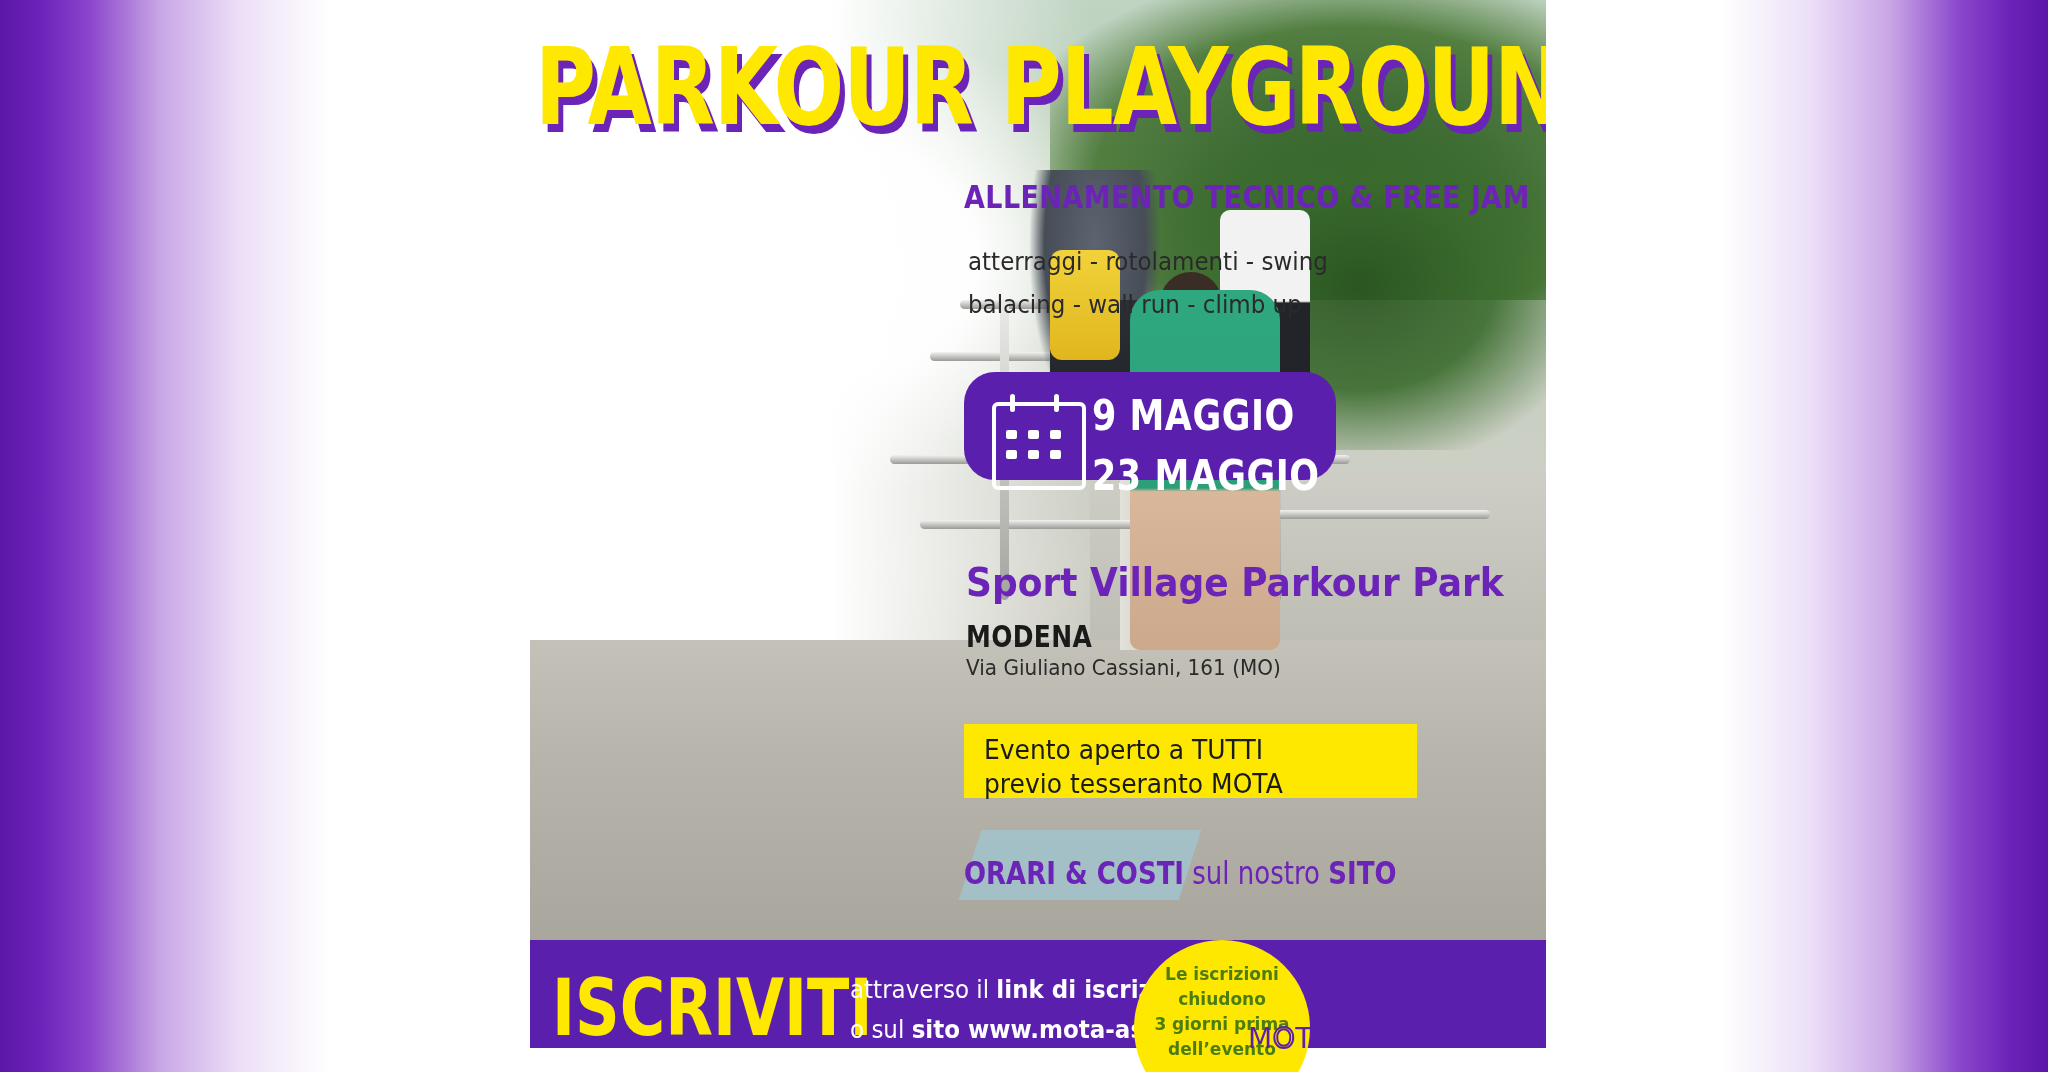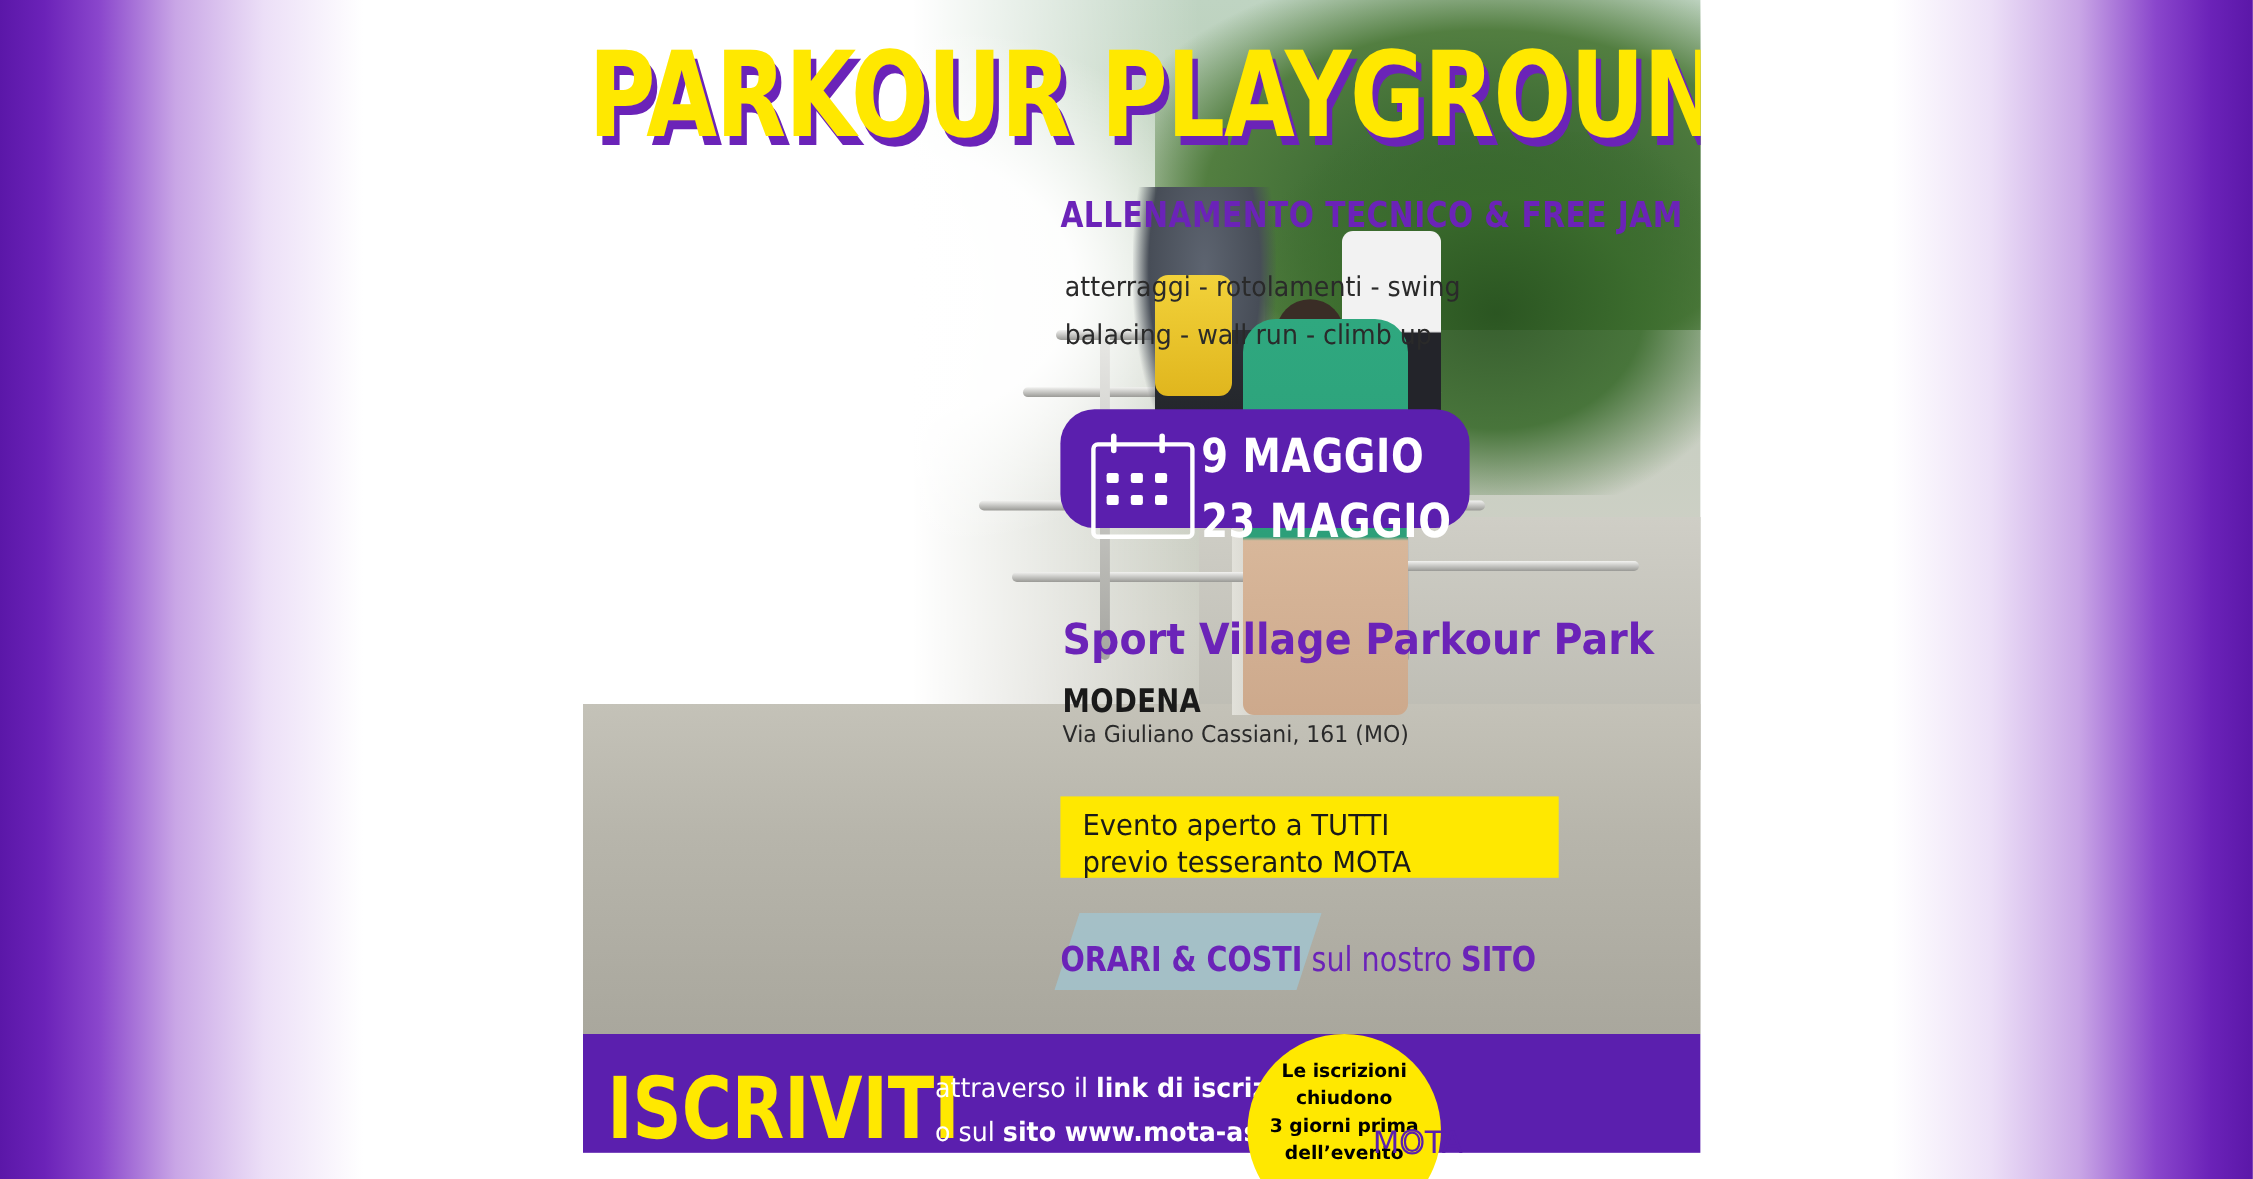--- a/index.html
+++ b/index.html
@@ -190,21 +190,21 @@
     transform:scaleY(1.05);transform-origin:left top;
   }
   .cta .lines b{font-weight:900;}
   .circle{
     position:absolute;left:604px;top:940px;width:176px;height:176px;border-radius:50%;
     background:#ffe800;
   }
   .circle .t{
     position:absolute;left:0;top:22px;width:176px;text-align:center;
     font-family:"DejaVu Sans", sans-serif;font-weight:900;font-size:17px;
-    line-height:25px;color:#000000;
+    line-height:25px;color:#4d7c0f;
   }
   .motalogo{
     position:absolute;left:718px;top:1022px;
     font-family:"DejaVu Sans", sans-serif;font-weight:400;font-size:28px;color:#5b1fae;
     letter-spacing:0.5px;
   }
   .motalogo .o{color:#ffe800;-webkit-text-stroke:2px #5b1fae;}
 </style>
 </head>
 <body>

